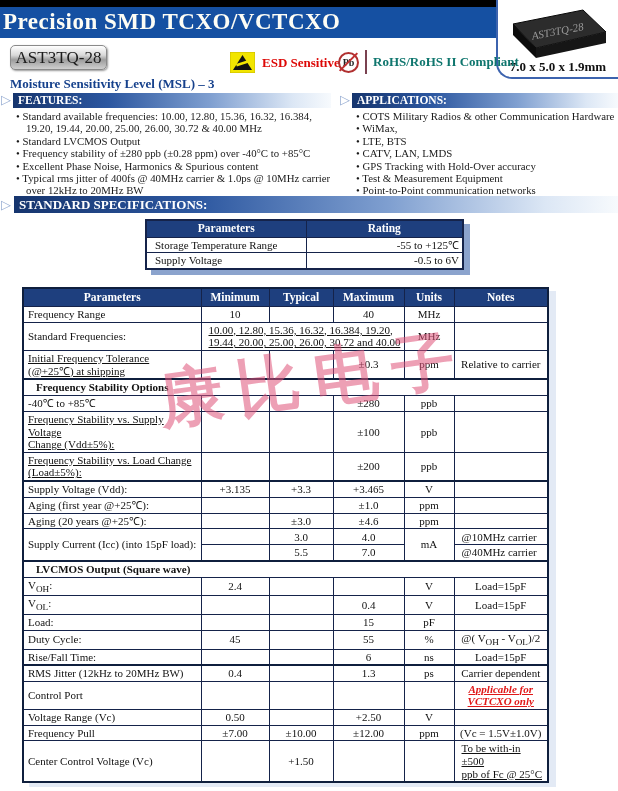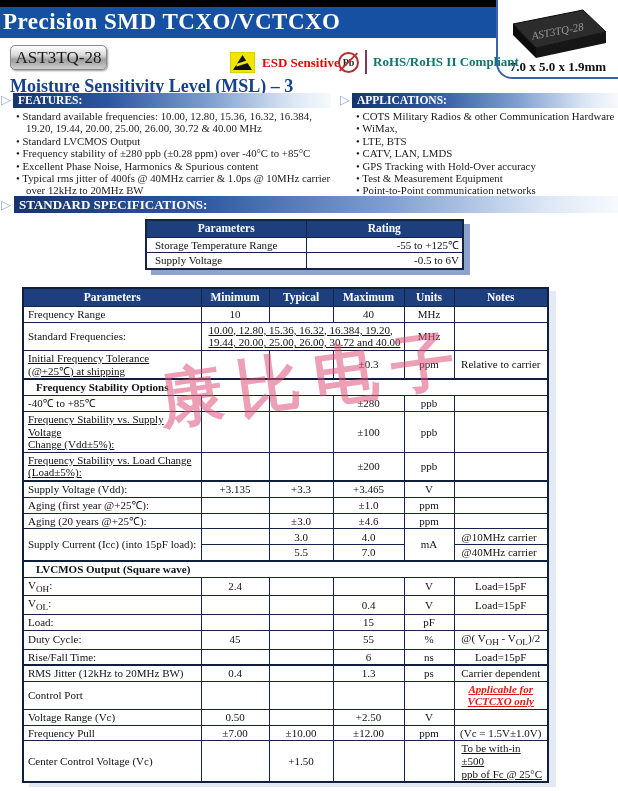--- a/index.html
+++ b/index.html
@@ -15,21 +15,21 @@
   .model-btn { position:absolute; left:10px; top:45px; width:97px; height:25px; border:1px solid #8a8a8a; border-radius:5px; background:linear-gradient(#ffffff,#d9d9d9 40%,#9d9d9d 60%,#cfcfcf); font-size:17px; text-align:center; line-height:24px; color:#1c1c1c; box-shadow:1px 1px 2px rgba(0,0,0,.4); }
 
   .esd { position:absolute; left:230px; top:52px; display:flex; align-items:center; gap:7px; }
   .esd-label { color:#dd0806; font-weight:bold; font-size:13px; }
   .rohs { position:absolute; left:338px; top:50px; display:flex; align-items:center; gap:6px; }
   .pb { width:21px; height:21px; border:2px solid #b03030; border-radius:50%; display:inline-flex; align-items:center; justify-content:center; font-size:10px; font-weight:bold; color:#222; position:relative; overflow:visible; }
   .pb-slash { position:absolute; width:25px; height:2px; background:#c03030; transform:rotate(-45deg); }
   .rohs-divider { width:2px; height:24px; background:#7a4150; }
   .rohs-label { color:#0f766e; font-weight:bold; font-size:13px; }
 
-  .msl { position:absolute; left:10px; top:76px; color:#16418c; font-weight:bold; font-size:18px; }
+  .msl { position:absolute; left:10px; top:76px; color:#16418c; font-weight:bold; font-size:13px; }
 
   .arrow { position:absolute; color:#96acd2; font-size:13px; line-height:15px; }
   .bar { position:absolute; height:15px; color:#fff; font-weight:bold; font-size:11.5px; line-height:15px; padding-left:5px; background:linear-gradient(90deg,#16356e 0%,#2c57a0 30%,#7f9fd0 62%,#dce7f5 88%,#f7fafd 100%); }
   #features-bar { left:13px; top:93px; width:318px; }
   #applications-bar { left:352px; top:93px; width:266px; }
   #specs-bar { left:14px; top:196px; width:604px; height:17px; line-height:17px; font-size:13px; }
 
   .bullets { position:absolute; list-style:none; font-size:10.8px; line-height:12.4px; color:#1a1a1a; }
   #features-list { left:16px; top:110px; width:318px; }
   #applications-list { left:356px; top:110px; width:260px; }

